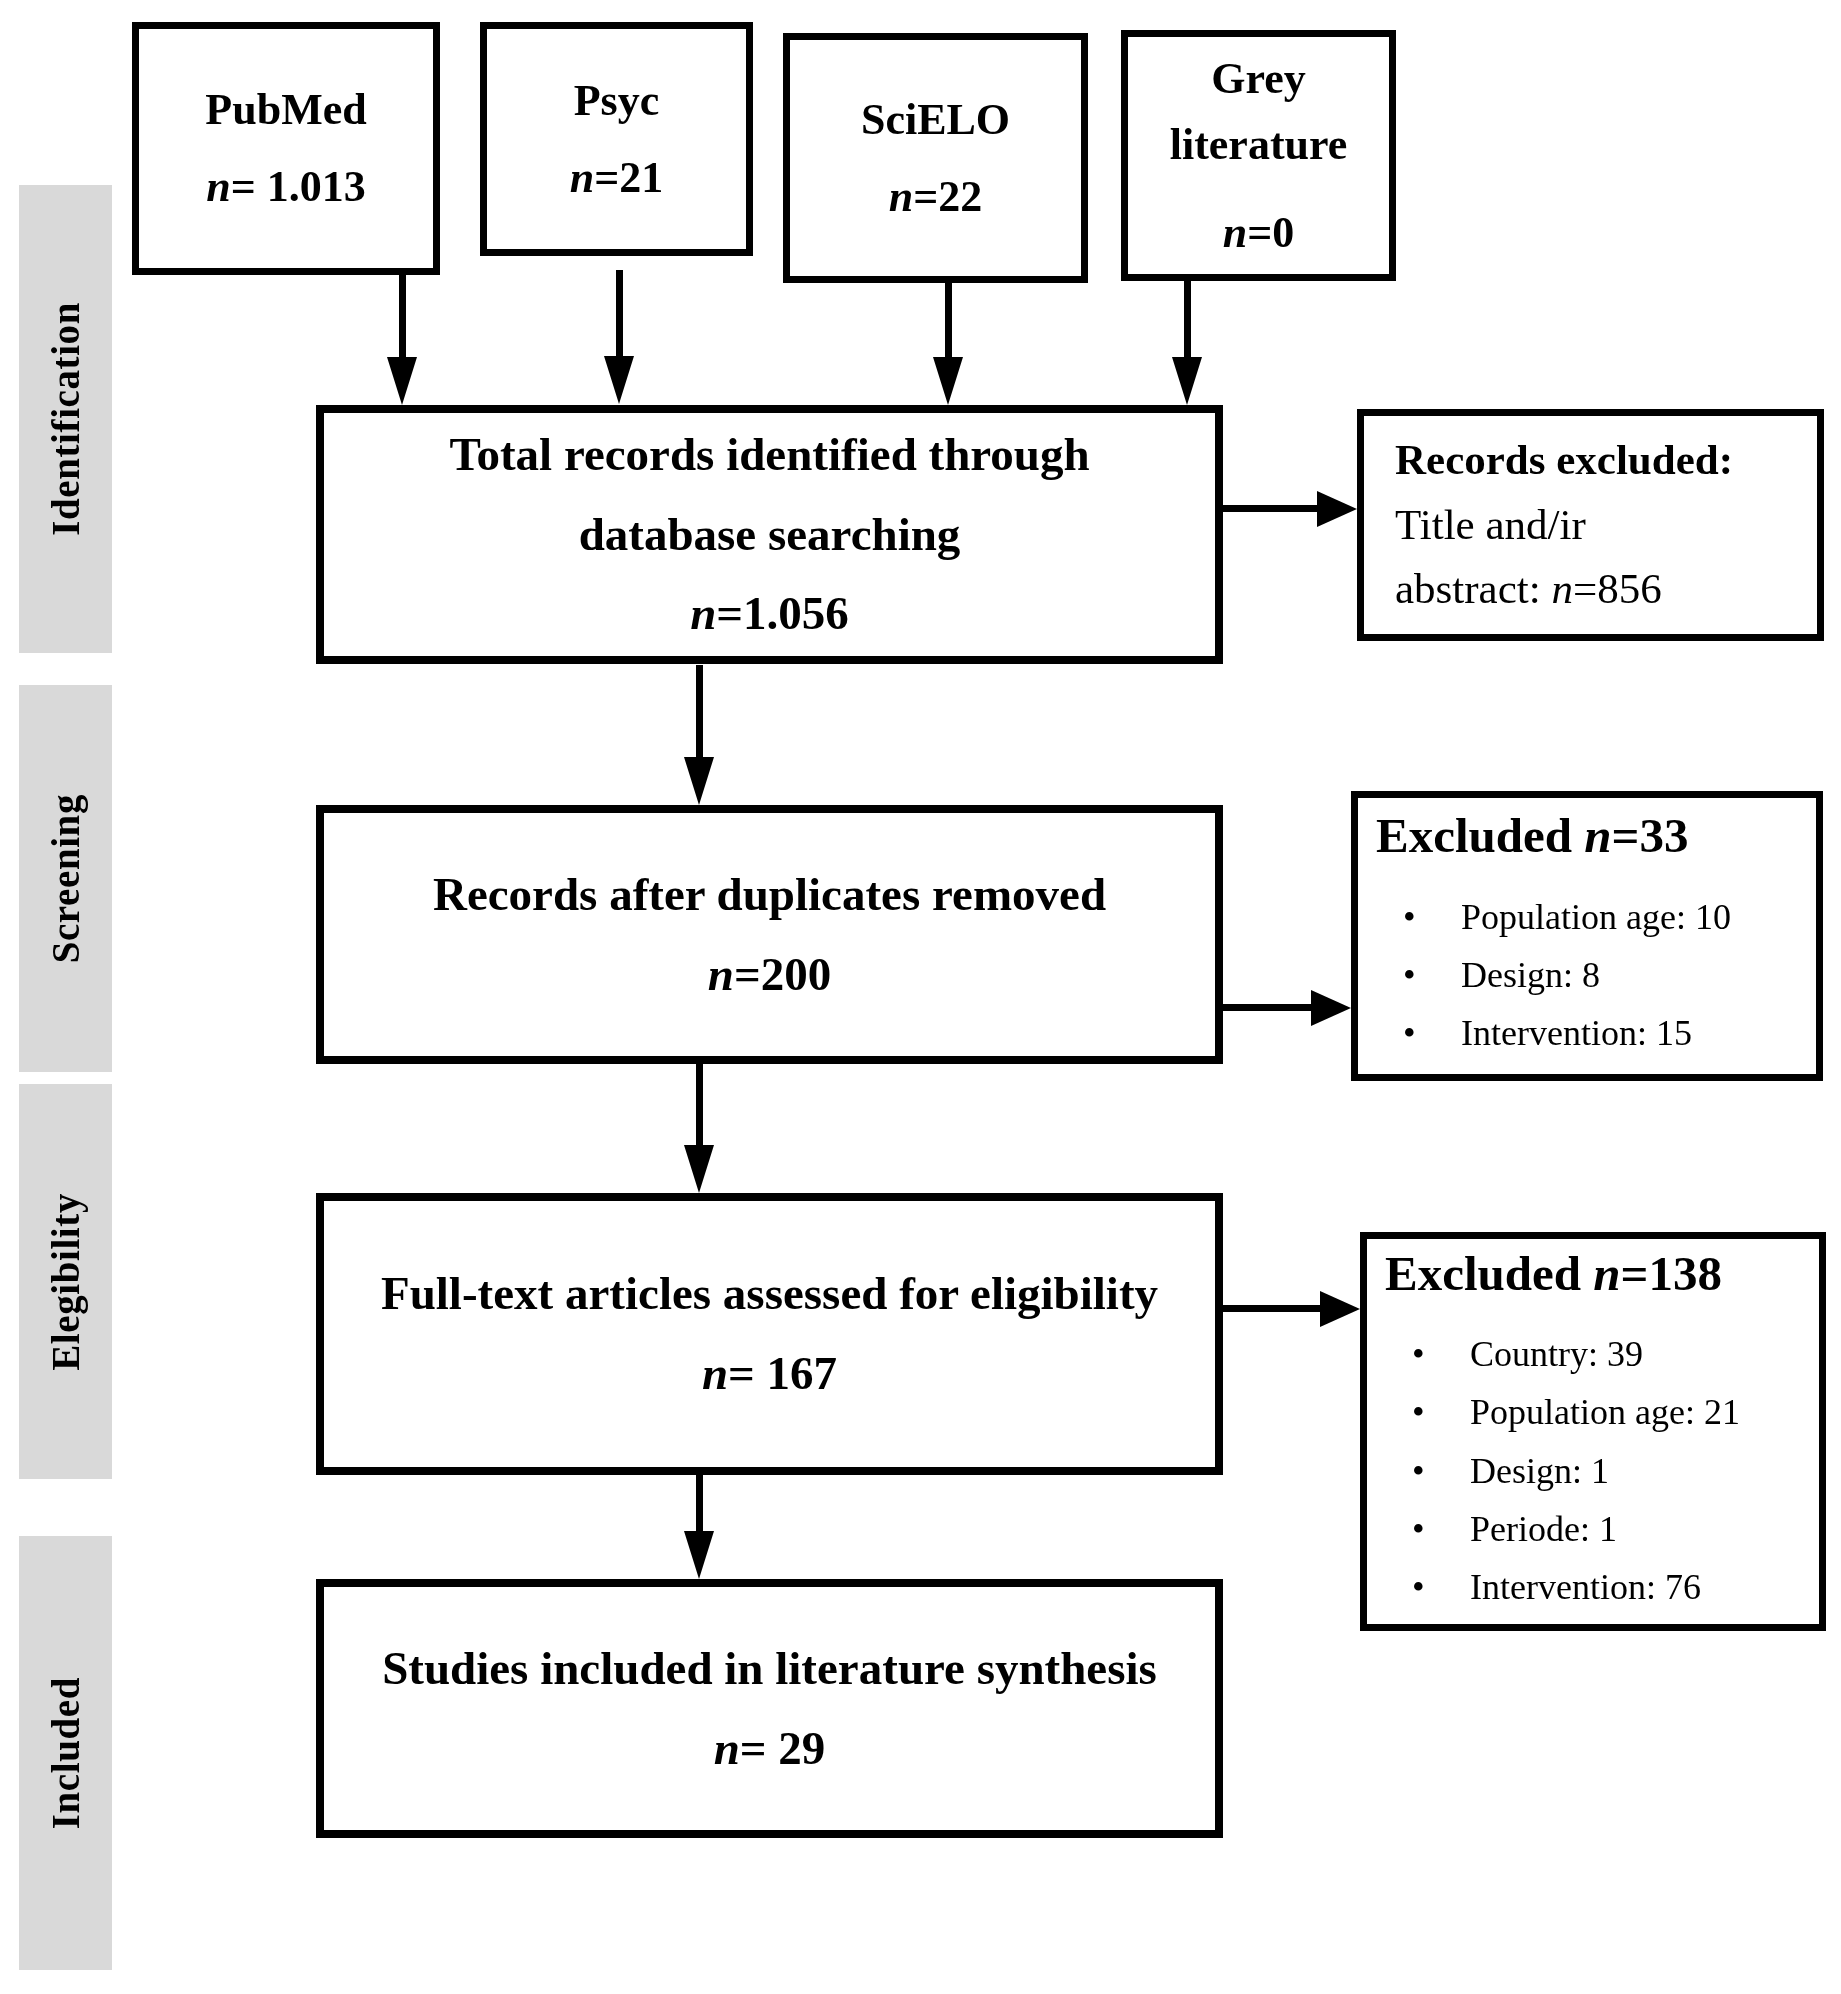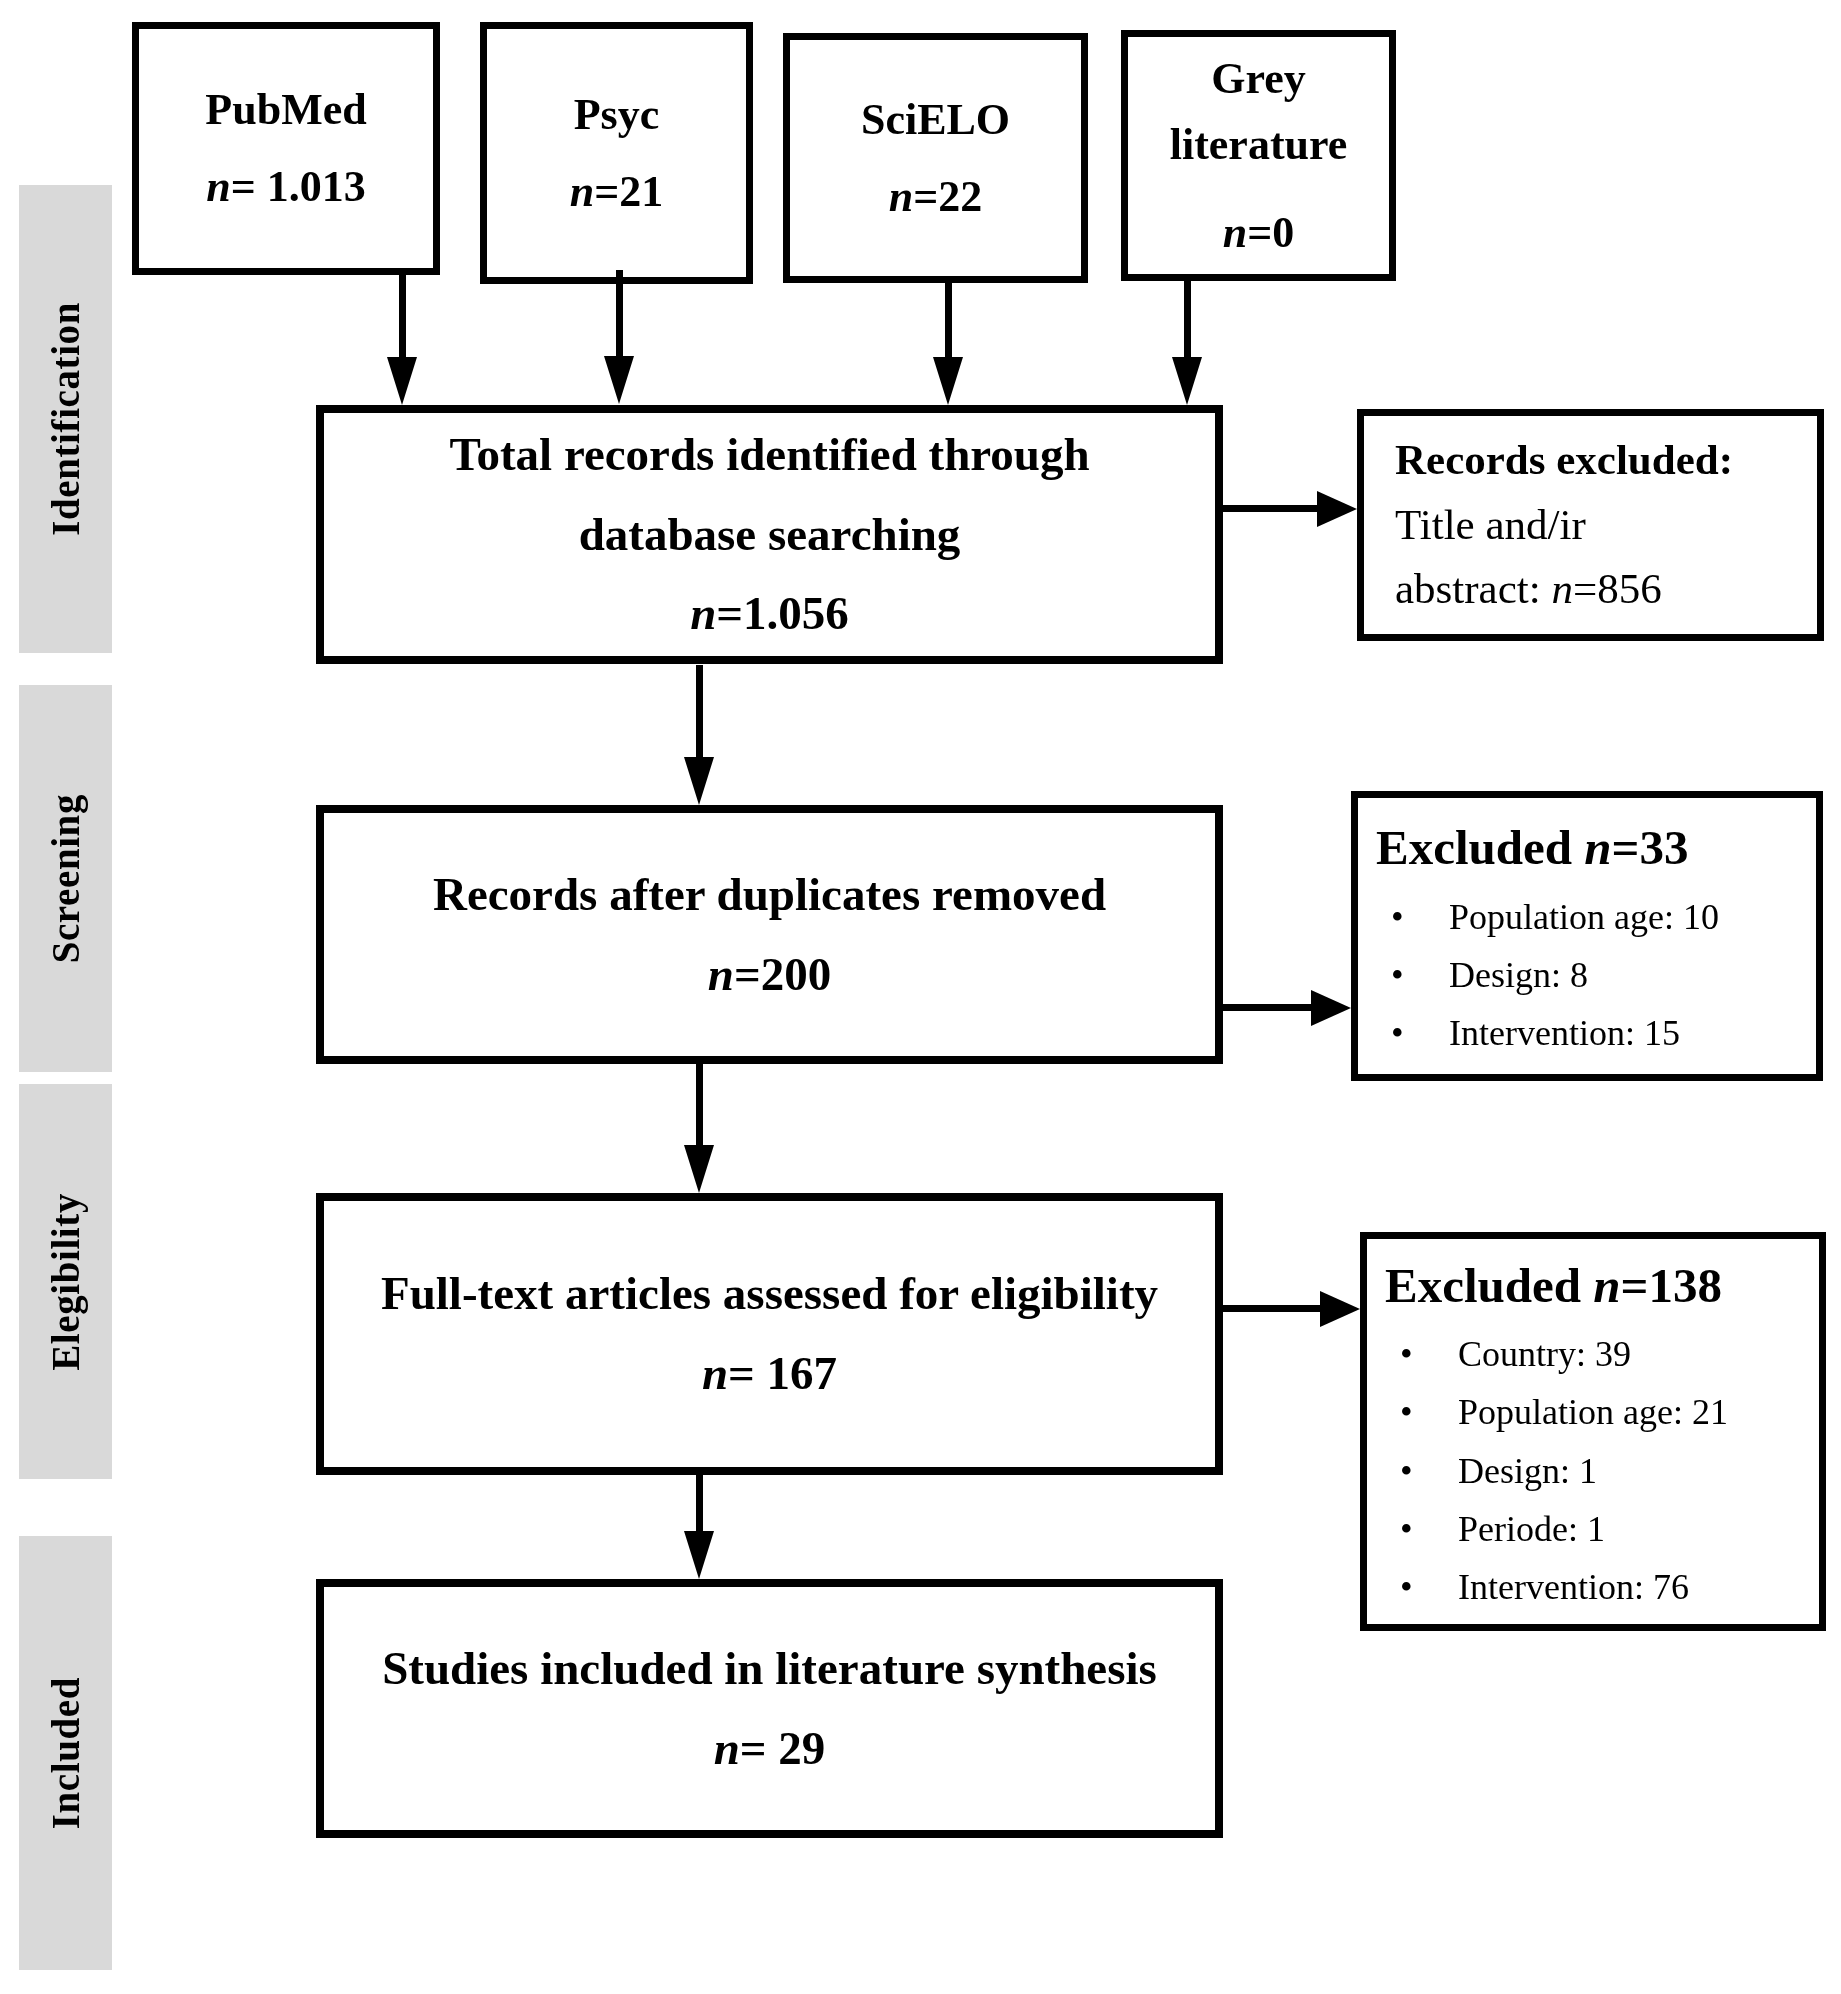--- a/index.html
+++ b/index.html
@@ -38,21 +38,21 @@
     text-align:center;
   }
   
   .src{
     border:7.4px solid #000;
     font-weight:bold;
     font-size:44px;line-height:1.75;
     padding:0 5.7px;
   }
   .src-pubmed{left:132px;top:21.6px;width:308px;height:253px;}
-  .src-psyc{left:480px;top:21.6px;width:273px;height:262px;}
+  .src-psyc{left:480px;top:21.6px;width:273px;height:234px;}
   .src-scielo{left:783px;top:33px;width:305px;height:250px;}
   .src-grey{left:1121px;top:30px;width:275px;height:251px;line-height:1.5;gap:22px;}
 
   
   .main{
     border:8.5px solid #000;
     font-weight:bold;
     font-size:47px;line-height:1.7;
     padding:8px 40px;
   }
@@ -66,21 +66,21 @@
     border:7.4px solid #000;
     align-items:flex-start;
     text-align:left;
   }
   .excl-records{left:1357px;top:409px;width:467px;height:232px;
     font-size:43px;line-height:1.5;padding-left:31px;}
   .excl-records .t{font-weight:bold;}
   .excl-screening{left:1351px;top:791px;width:472px;height:290px;}
   .excl-eligibility{left:1360px;top:1232px;width:466px;height:399px;}
   .excl-head{font-weight:bold;font-size:49px;line-height:1.6;padding-left:18px;}
-  .excl ul{list-style:none;margin:0;padding:0;font-size:36px;line-height:1.62;}
+  .excl ul{list-style:none;margin:12px;padding:0;font-size:36px;line-height:1.62;}
   .excl li{position:relative;padding-left:91px;}
   .excl li::before{content:"\2022";position:absolute;left:33px;}
 
   i{font-style:italic;}
 
   
   .arrow-v{position:absolute;width:6.8px;background:#000;}
   .arrow-v::after{
     content:"";position:absolute;top:100%;left:50%;
     transform:translateX(-50%);

